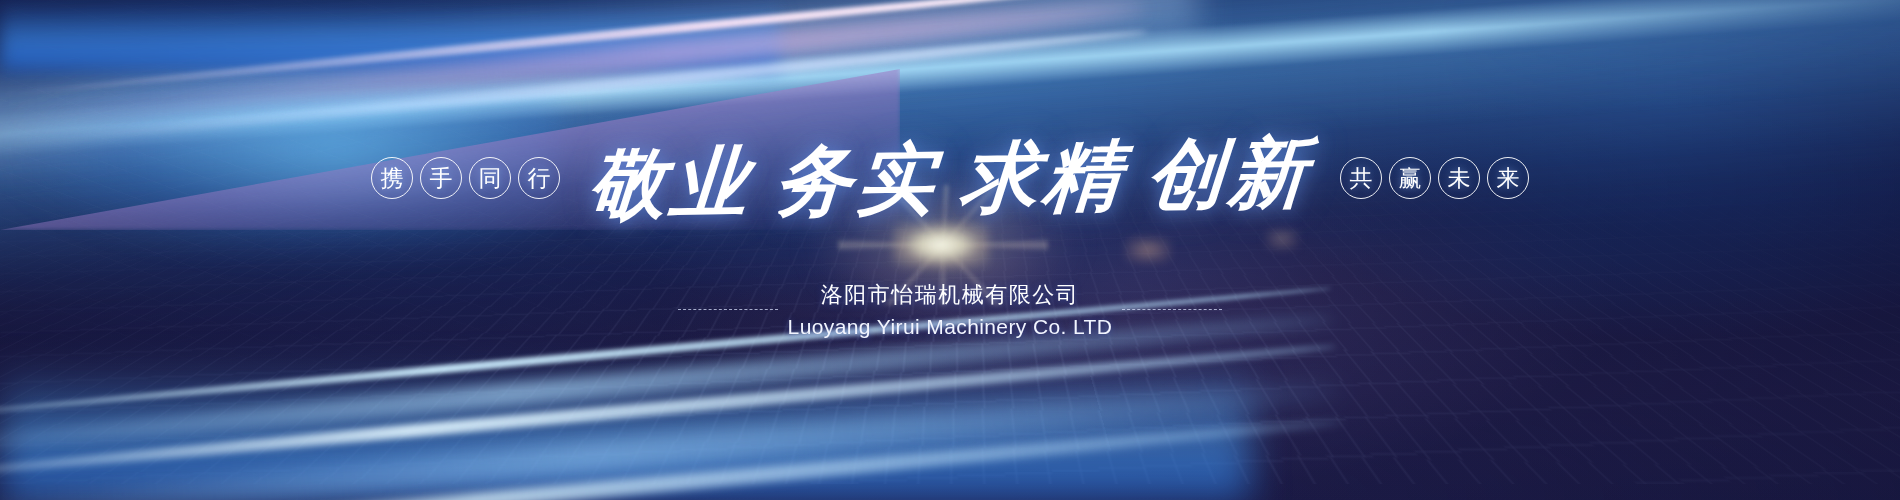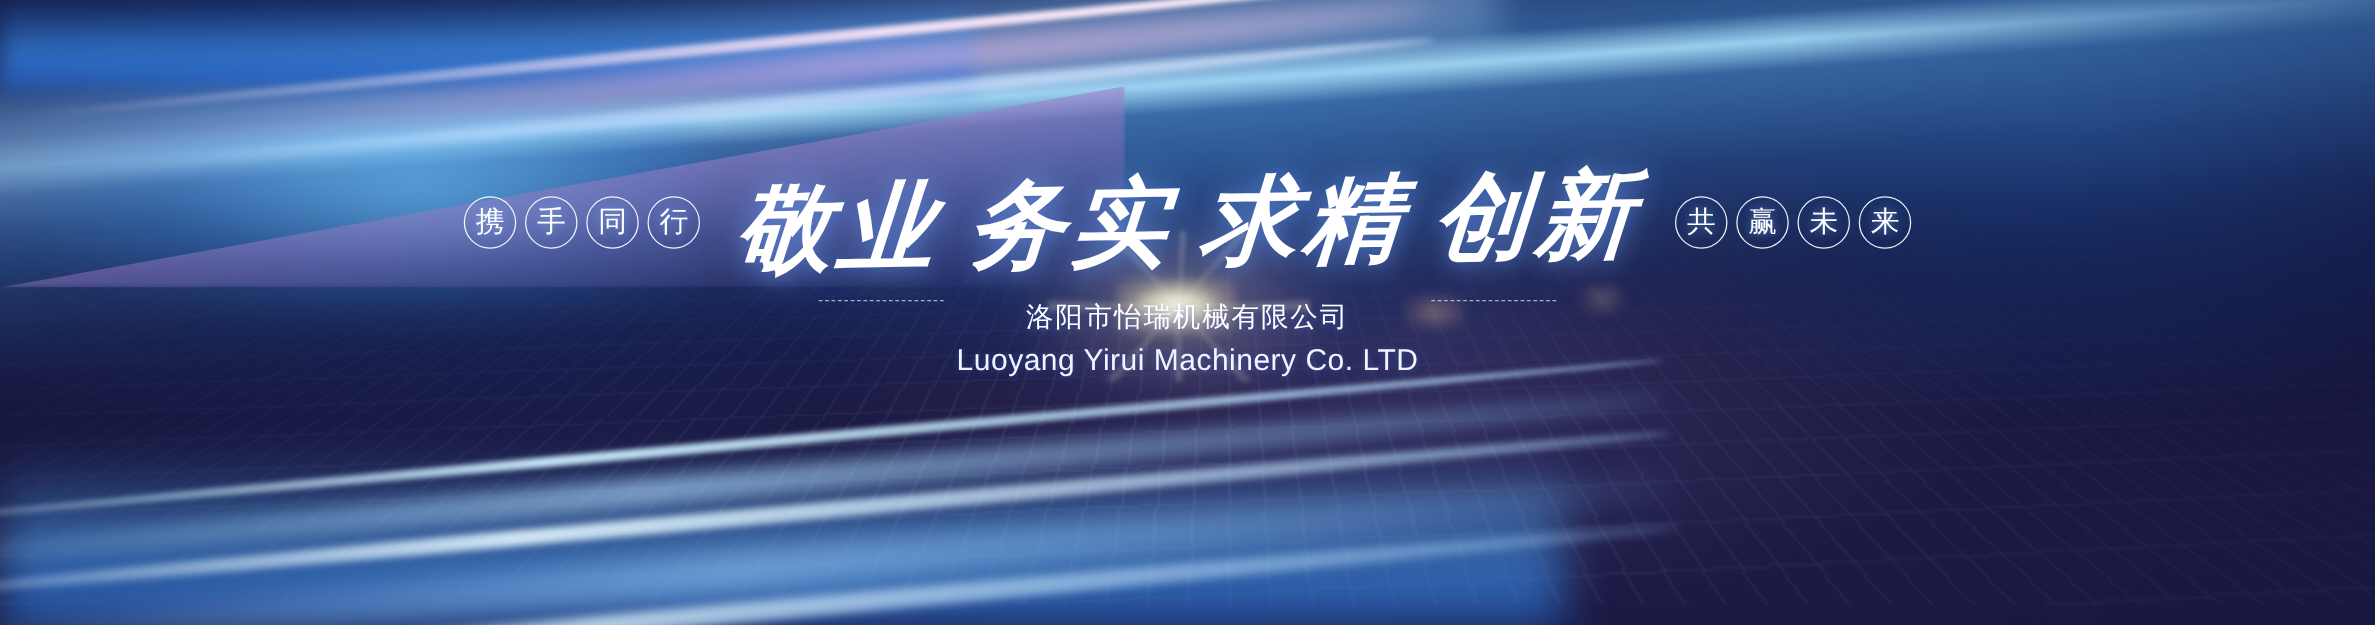--- a/index.html
+++ b/index.html
@@ -215,42 +215,44 @@
     position:absolute;
     left:0; right:0;
     top:240px;
     display:flex;
     flex-direction:column;
     align-items:center;
     gap:4px;
   }
   #company-line {
     display:flex;
+    align-items:center;
     justify-content:center;
     gap:10px;
     width:100%;
+    margin-top:40px;
   }
   .dash-rule {
     width:100px; height:0;
     border-top:1px dashed rgba(220,228,255,.72);
     flex:0 0 auto;
   }
   #company-names { display:flex; flex-direction:column; align-items:center; gap:3px; }
   #company-cn {
     color:#ffffff;
     font-size:22px;
     letter-spacing:1.5px;
     line-height:1.35;
     font-family:"DejaVu Sans","Liberation Sans",sans-serif;
     text-shadow:0 1px 6px rgba(60,90,190,.6);
     white-space:nowrap;
   }
   #company-en {
     color:#f2f5ff;
-    font-size:24px;
+    font-size:21px;
     letter-spacing:.4px;
     line-height:1.3;
     font-family:"Liberation Sans","DejaVu Sans",sans-serif;
     text-shadow:0 1px 6px rgba(60,90,190,.6);
     white-space:nowrap;
   }
 </style>
 </head>
 <body>
 

